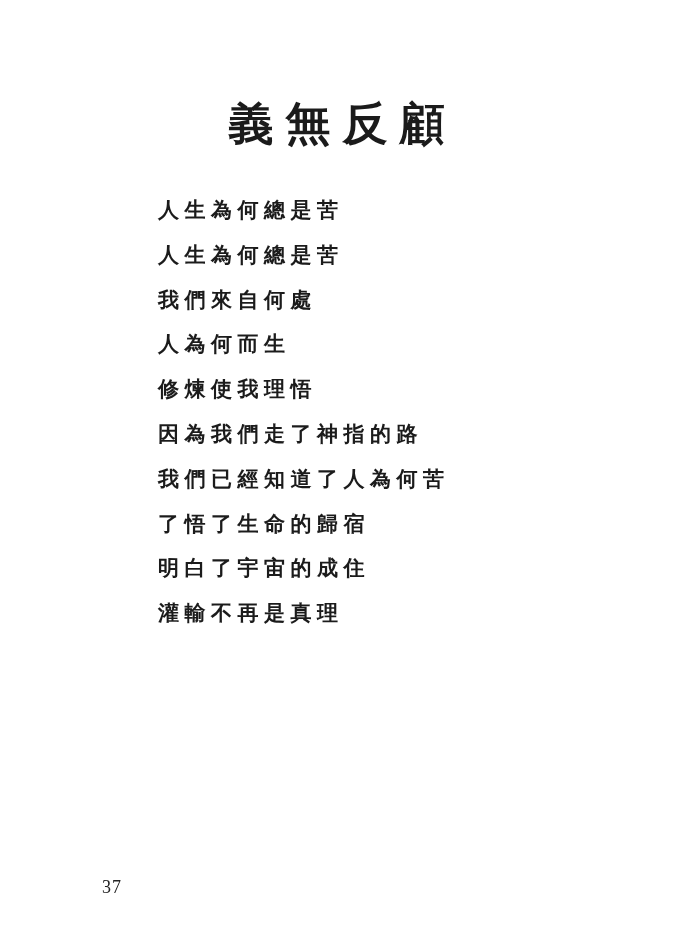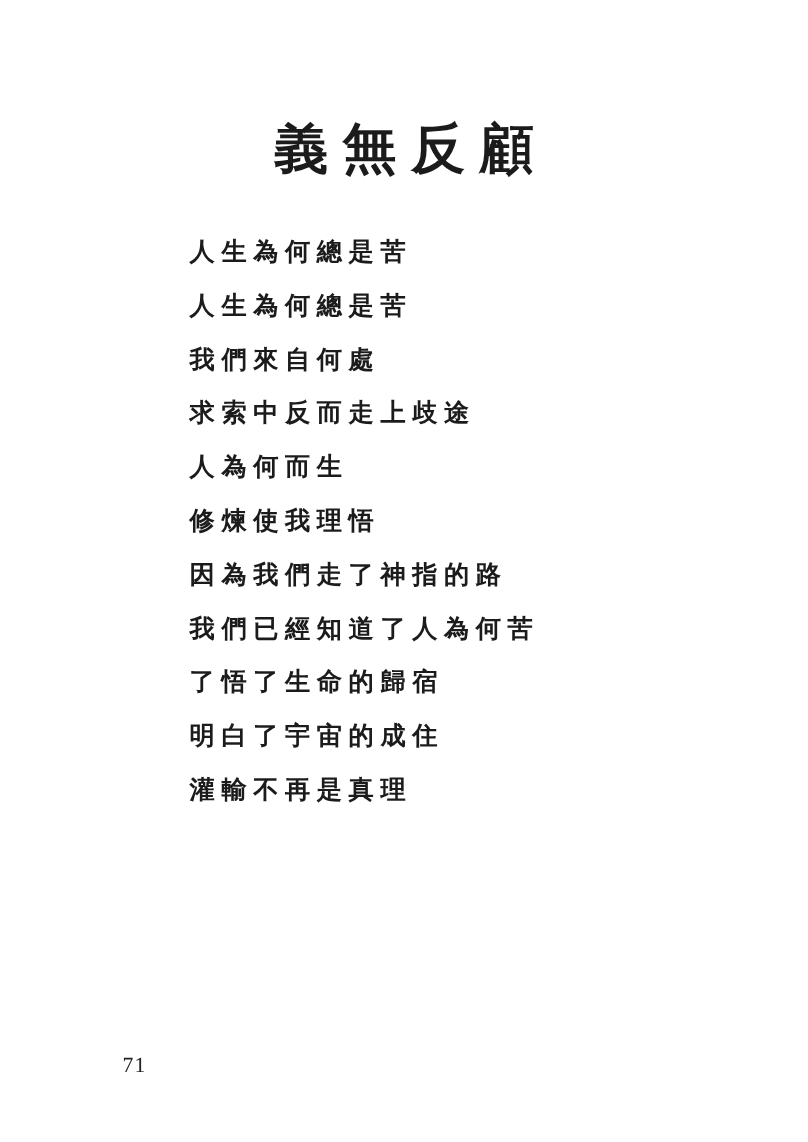--- a/index.html
+++ b/index.html
@@ -60,25 +60,24 @@
 <body>
 
 <div class="page">
 
   <h1 class="title">義無反顧</h1>
 
   <div class="poem">
     <p class="poem-line">人生為何總是苦</p>
     <p class="poem-line">人生為何總是苦</p>
     <p class="poem-line">我們來自何處</p>
-    <p class="poem-line">求索中反而走上歧途</p>
     <p class="poem-line">人為何而生</p>
     <p class="poem-line">修煉使我理悟</p>
     <p class="poem-line">因為我們走了神指的路</p>
     <p class="poem-line">我們已經知道了人為何苦</p>
     <p class="poem-line">了悟了生命的歸宿</p>
     <p class="poem-line">明白了宇宙的成住</p>
     <p class="poem-line">灌輸不再是真理</p>
   </div>
 
-  <div class="page-number">71</div>
+  <div class="page-number">37</div>
 
 </div>
 
 </body></html>

